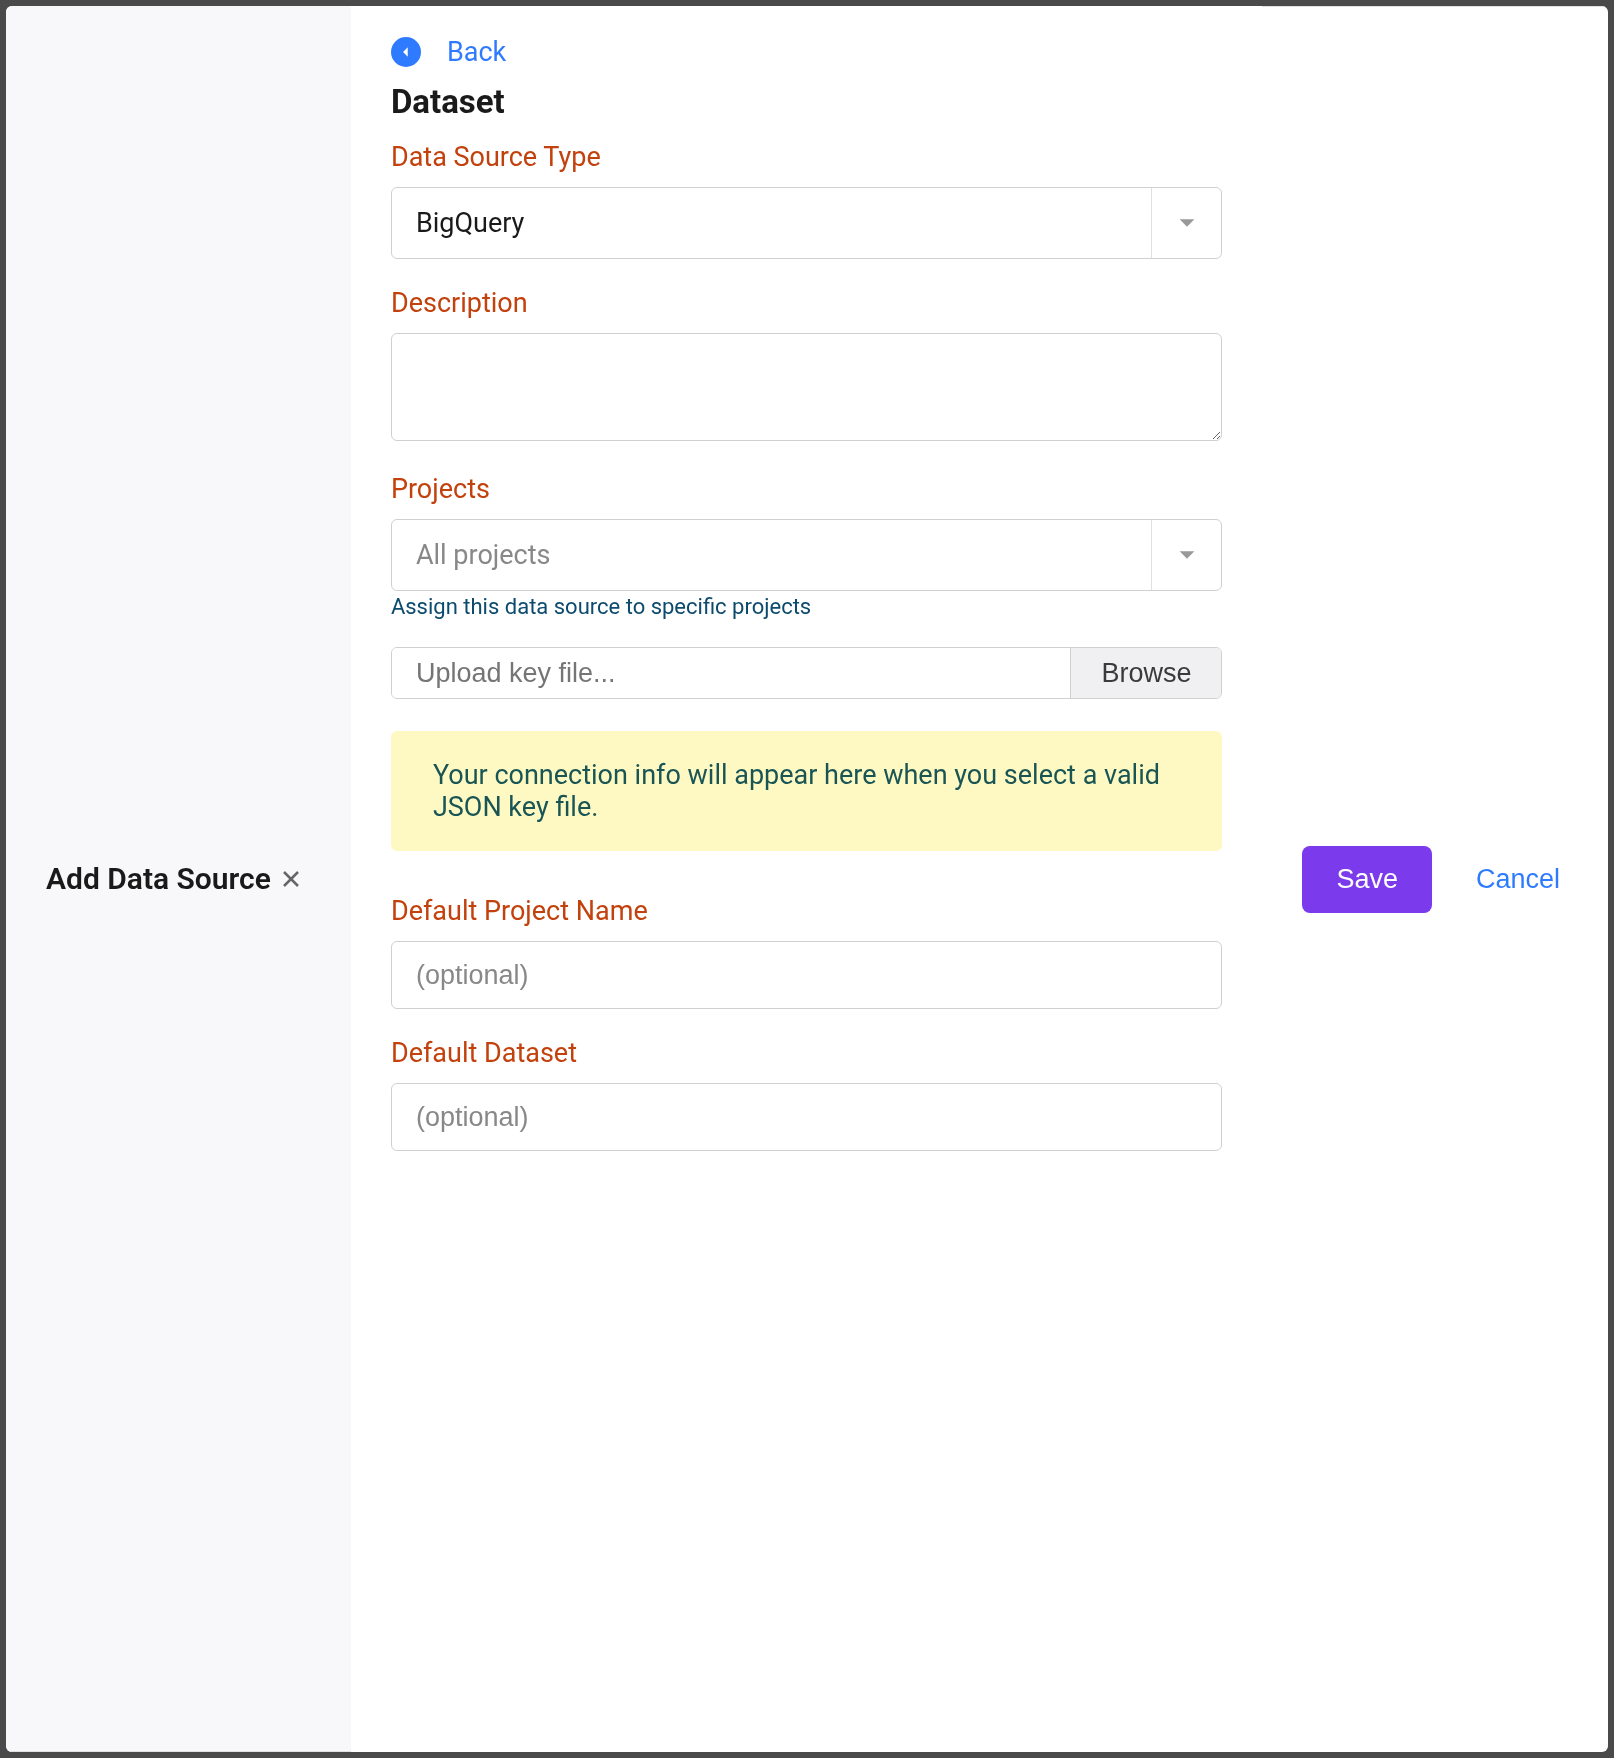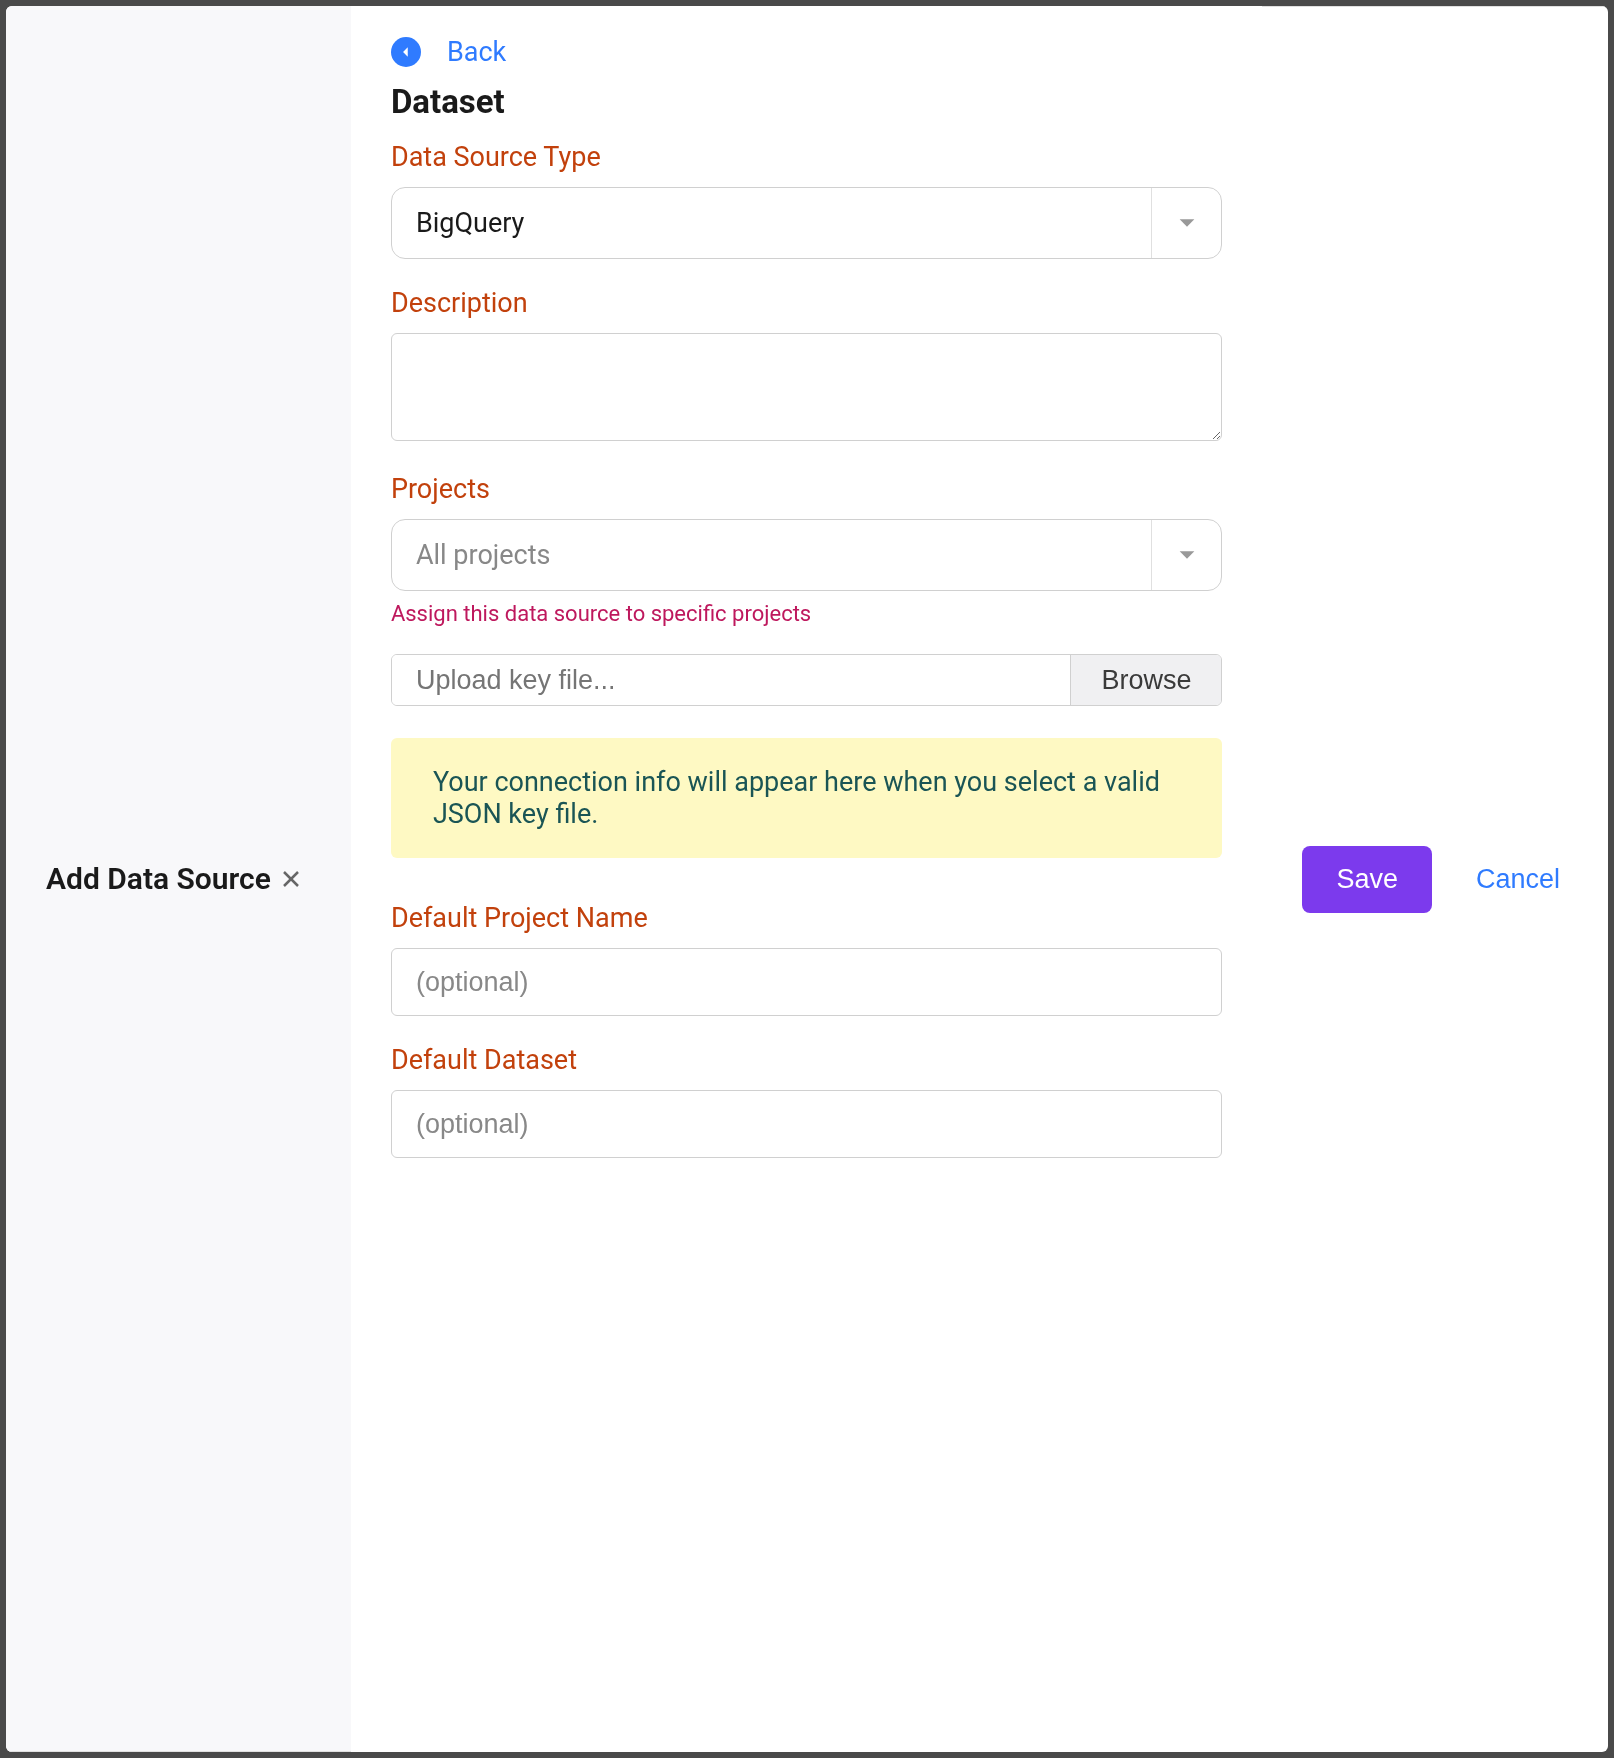--- a/index.html
+++ b/index.html
@@ -103,28 +103,28 @@
     
     .form-label {
       display: block;
       font-size: 27px;
       color: #c2410c;
       margin-bottom: 14px;
     }
     
     .form-help {
       font-size: 22px;
-      color: #be185d;
-      margin-top: 10px;
+      color: #0c4a6e;
+      margin-top: 3px;
     }
     
     .select-wrapper {
       position: relative;
       border: 1px solid #d0d0d0;
-      border-radius: 14px;
+      border-radius: 6px;
       background: #ffffff;
       display: flex;
       align-items: center;
       height: 72px;
     }
     
     .select-value {
       flex: 1;
       padding: 0 24px;
       font-size: 27px;

